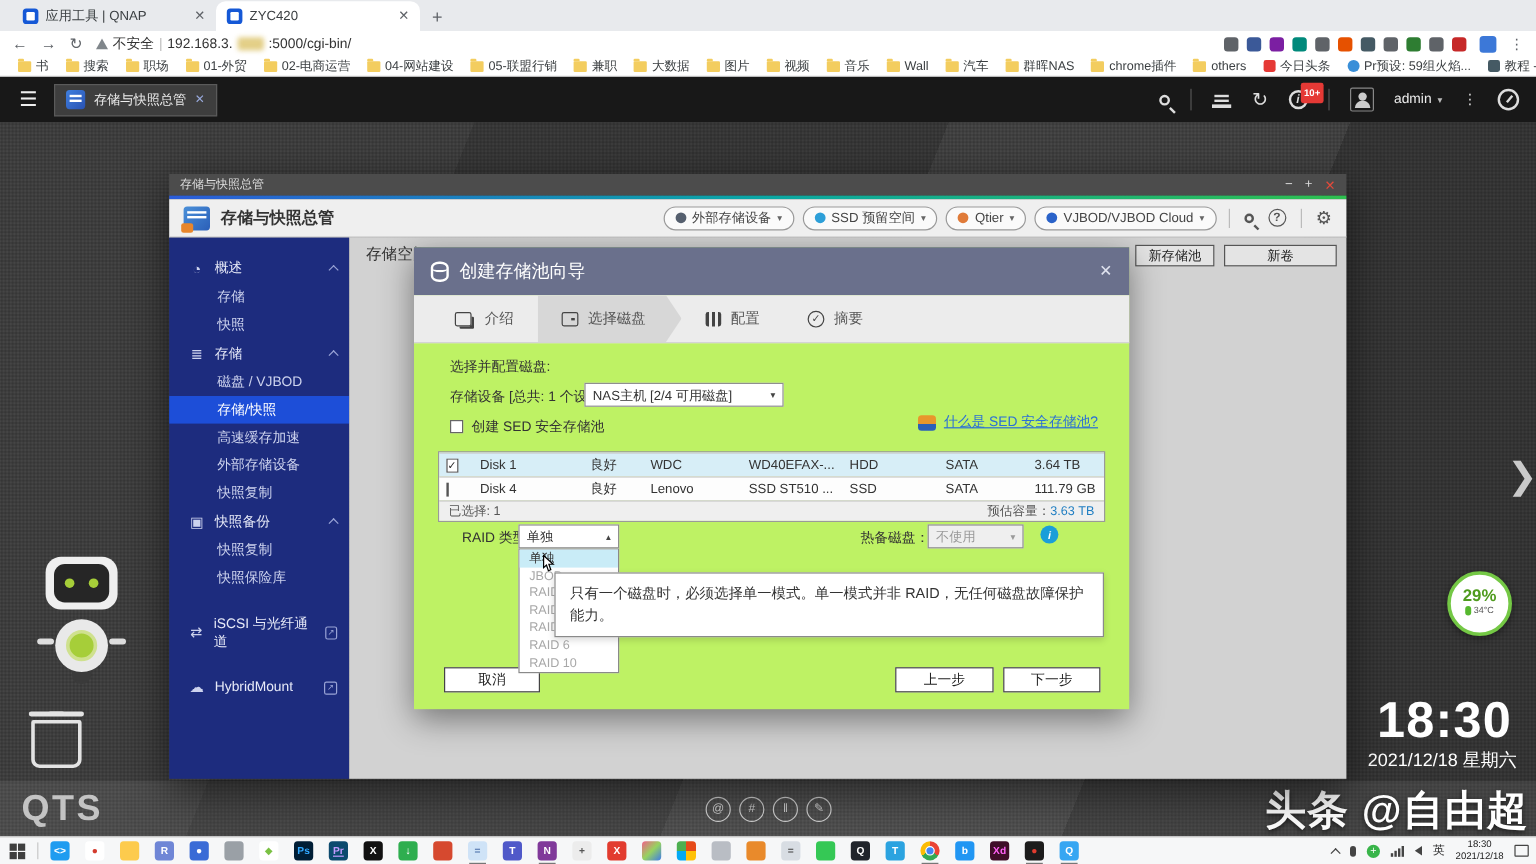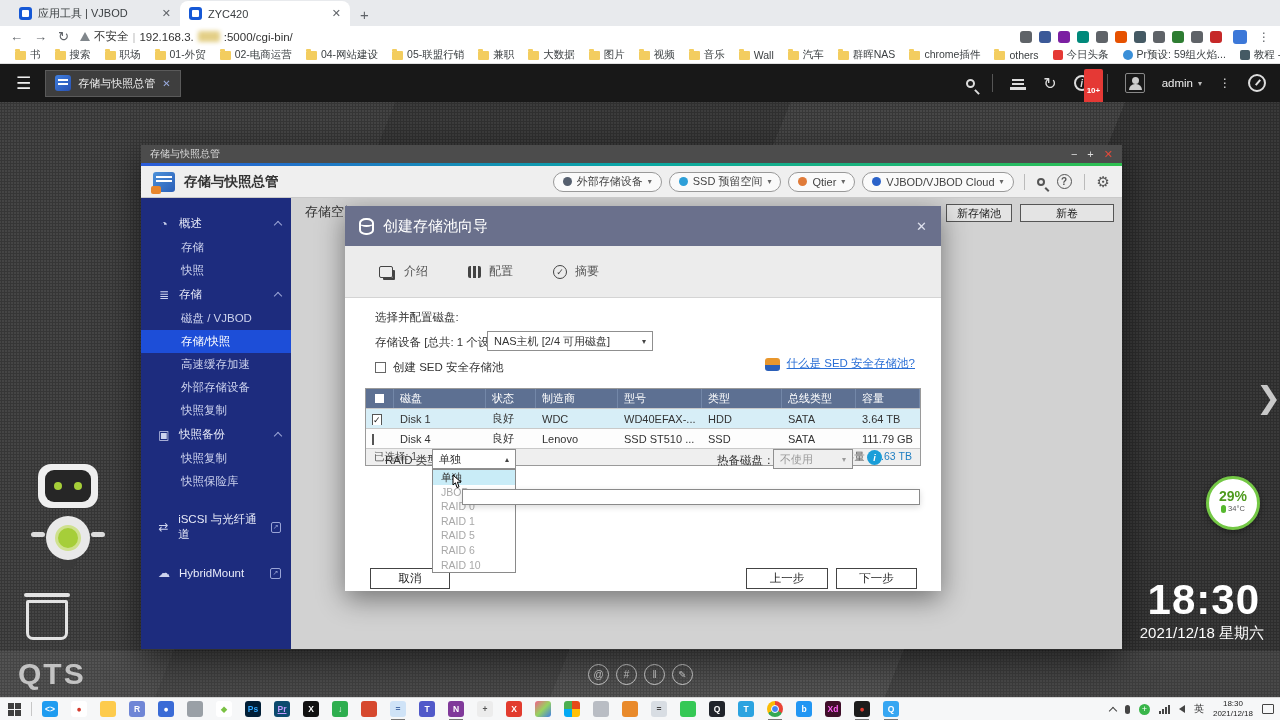--- a/index.html
+++ b/index.html
@@ -43,21 +43,21 @@
 .qtstab-close { color:#9ad; font-size:10px; }
 .qts-right { margin-left:auto; display:flex; align-items:center; gap:17px; padding-right:14px; }
 .mag { width:9px; height:9px; border:2px solid #ddd; border-radius:50%; position:relative; }
 .mag::after { content:""; position:absolute; left:8px; top:8px; width:2px; height:6px; background:#ddd; transform:rotate(-45deg); }
 .vdiv { width:1px; height:18px; background:#555; }
 .tray-stack { width:16px; height:13px; border-bottom:3px solid #ddd; position:relative; }
 .tray-stack::before { content:""; position:absolute; left:2px; top:2px; right:2px; height:2px; background:#ddd; box-shadow:0 4px 0 #ddd; }
 .sync-g { font-size:16px; color:#ddd; }
 .info-wrap { position:relative; }
 .info-c { width:16px; height:16px; border:2px solid #ddd; border-radius:50%; font-size:10px; display:flex; align-items:center; justify-content:center; color:#ddd; font-style:italic; font-weight:bold; }
-.badge { position:absolute; top:-6px; left:10px; background:#e53935; color:#fff; font-size:8px; font-weight:bold; padding:17px 3px; border-radius:2px; }
+.badge { position:absolute; top:-6px; left:10px; background:#e53935; color:#fff; font-size:8px; font-weight:bold; padding:4px 3px; border-radius:2px; }
 .user-box { width:20px; height:20px; border:1px solid #888; border-radius:2px; position:relative; }
 .user-box::before { content:""; position:absolute; left:6px; top:3px; width:7px; height:7px; border-radius:50%; background:#ccc; }
 .user-box::after { content:""; position:absolute; left:3px; bottom:2px; width:13px; height:6px; border-radius:6px 6px 0 0; background:#ccc; }
 .admin-lbl { font-size:11.5px; color:#eee; display:flex; gap:5px; align-items:center; }
 .caret-d { font-size:8px; color:#bbb; }
 .gauge-ic { width:18px; height:18px; border:2px solid #ddd; border-radius:50%; position:relative; }
 .gauge-ic::after { content:""; position:absolute; left:7px; top:3px; width:2px; height:7px; background:#ddd; transform:rotate(40deg); }
 
 
 .desktop { position:absolute; top:102px; left:0; width:1280px; height:595px;
@@ -126,26 +126,26 @@
 .sb-gap { height:14px; }
 .sb-link { display:flex; align-items:center; gap:8px; padding:5px 10px 5px 16px; color:#e7eaf8; }
 .extlink { margin-left:auto; width:11px; height:11px; border:1px solid #9aa4d6; border-radius:2px; font-size:7px; color:#9aa4d6; display:flex; align-items:center; justify-content:center; }
 
 
 .content { flex:1; background:#d2d2d2; position:relative; overflow:hidden; }
 .page-title-clip { position:absolute; left:14px; top:5px; width:46px; overflow:hidden; white-space:nowrap; font-size:13px; color:#333; }
 .ghost-btn { position:absolute; top:6px; height:18px; border:1px solid #555; background:#e4e4e4; font-size:11px; color:#222; display:flex; align-items:center; justify-content:center; font-family:inherit; }
 
 
-.dialog { position:absolute; left:54px; top:8px; width:596px; height:385px; background:#ffffff; box-shadow:0 8px 26px rgba(0,0,0,.45); }
+.dialog { position:absolute; left:54px; top:8px; width:596px; height:385px; background:#bef264; box-shadow:0 8px 26px rgba(0,0,0,.45); }
 .dlg-header { height:40px; background:#6a708c; color:#fff; display:flex; align-items:center; padding:0 14px; font-size:15px; }
 .cyl { width:15px; height:17px; border:2px solid #fff; border-radius:7px/5px; margin-right:9px; position:relative; }
 .cyl::before { content:""; position:absolute; left:-1px; right:-1px; top:1px; height:4px; border-bottom:2px solid #fff; border-radius:50%; }
 .dlg-close { margin-left:auto; font-size:13px; color:#dfe2ee; }
-.dlg-steps { height:52px; background:#ececec; display:flex; align-items:stretch; padding-left:14px; border-bottom:1px solid #d4d4d4;text-align:center; }
+.dlg-steps { height:40px; background:#ececec; display:flex; align-items:stretch; padding-left:14px; border-bottom:1px solid #d4d4d4;text-align:center; }
 .step { display:flex; align-items:center; gap:8px; padding:0 20px; font-size:12px; color:#555; }
 .step.active { background:#d7d7d7; clip-path:polygon(0 0,calc(100% - 13px) 0,100% 50%,calc(100% - 13px) 100%,0 100%); padding-right:30px; }
 .st-ic { width:14px; height:12px; border:1.5px solid #444; border-radius:2px; position:relative; flex:none; }
 .st-ic.pages { box-shadow:3px 3px 0 -1px #444; margin-right:3px; }
 .st-ic.drive::after { content:""; position:absolute; right:2px; top:4px; width:3px; height:2px; background:#444; }
 .st-ic.bars { border:none; background:linear-gradient(90deg,#444 0 3px,transparent 0 5px,#444 0 8px,transparent 0 10px,#444 0 13px); height:12px; width:13px; }
 .st-ic.check { border-radius:50%; width:14px; height:14px; font-size:9px; color:#444; display:flex; align-items:center; justify-content:center; font-weight:bold; }
 .dlg-body { position:relative; height:309px; font-size:11.5px; color:#333; }
 .lbl-sec { position:absolute; left:30px; top:12px; }
 .lbl-dev { position:absolute; left:30px; top:37px; }
@@ -217,21 +217,21 @@
 </head>
 <body>
 
 <div class="stage">
 
   <div class="browser">
     <div class="tabstrip">
       <div id="tabs" style="display:flex;align-items:flex-end;">
           <div class="tab">
             <span class="favicon"></span>
-            <span class="tab-title">应用工具 | VJBOD</span>
+            <span class="tab-title">应用工具 | QNAP</span>
             <span class="tab-close">✕</span>
           </div>
           <div class="tab active">
             <span class="favicon"></span>
             <span class="tab-title">ZYC420</span>
             <span class="tab-close">✕</span>
           </div>
         </div>
       <div class="newtab-btn">+</div>
     </div>
@@ -409,20 +409,21 @@
     <div class="clock-time">18:30</div>
     <div class="clock-date">2021/12/18 星期六</div>
     <div class="dockband">
       <span class="qts-logo">QTS</span>
       <span class="dock" id="dock">
           <span class="dock-ic">@</span>
           <span class="dock-ic">#</span>
           <span class="dock-ic">‖</span>
           <span class="dock-ic">✎</span>
         </span>
+      <span class="watermark">头条 @自由超</span>
     </div>
 
     <div class="win">
       <div class="win-titlebar">
         <span>存储与快照总管</span>
         <span class="win-controls">
           <span>−</span>
           <span>+</span>
           <span class="wc-close">✕</span>
         </span>
@@ -509,20 +510,24 @@
             <div class="dlg-header">
               <span class="cyl"></span>
               <span>创建存储池向导</span>
               <span class="dlg-close">✕</span>
             </div>
             <div class="dlg-steps" id="steps">
                 <div class="step">
                   <span class="st-ic pages"></span>
                   <span>介绍</span>
                 </div>
+                <div class="step active">
+                  <span class="st-ic drive"></span>
+                  <span>选择磁盘</span>
+                </div>
                 <div class="step">
                   <span class="st-ic bars"></span>
                   <span>配置</span>
                 </div>
                 <div class="step">
                   <span class="st-ic check">✓</span>
                   <span>摘要</span>
                 </div>
               </div>
             <div class="dlg-body">
@@ -535,32 +540,20 @@
               <div class="sed-row">
                 <span class="cb"></span>
                 <span>创建 SED 安全存储池</span>
               </div>
               <div class="sed-link">
                 <span class="sed-ico"></span>
                 <a href="#">什么是 SED 安全存储池?</a>
               </div>
 
               <div class="dtable">
-                <div class="trow thead" id="theadRow">
-                    <div>
-                      <span class="hcb"></span>
-                    </div>
-                    <div>磁盘</div>
-                    <div>状态</div>
-                    <div>制造商</div>
-                    <div>型号</div>
-                    <div>类型</div>
-                    <div>总线类型</div>
-                    <div>容量</div>
-                  </div>
                 <div id="tbodyRows">
                     <div class="trow tbody-r r-sel">
                       <div><span class="rcb">✓</span></div>
                       <div>Disk 1</div>
                       <div>良好</div>
                       <div>WDC</div>
                       <div>WD40EFAX-...</div>
                       <div>HDD</div>
                       <div>SATA</div>
                       <div>3.64 TB</div>
@@ -598,20 +591,21 @@
                   <div class="ddl-item on">单独</div>
                   <div class="ddl-item">JBOD</div>
                   <div class="ddl-item">RAID 0</div>
                   <div class="ddl-item">RAID 1</div>
                   <div class="ddl-item">RAID 5</div>
                   <div class="ddl-item">RAID 6</div>
                   <div class="ddl-item">RAID 10</div>
                 </div>
 
               <div class="tip">
+                <div>只有一个磁盘时，必须选择单一模式。单一模式并非 RAID，无任何磁盘故障保护能力。</div>
               </div>
 
               <div class="cursor">
                 <svg width="14" height="16" viewBox="0 0 14 16">
                     <path d="M4 1 v10 l2.4-2.2 1.6 4.8 2-0.8 -1.6-4.6 H12 Z" fill="#fff" stroke="#000" stroke-width="1"></path>
                   </svg>
               </div>
 
               <button class="dlg-btn btn-cancel">取消</button>
               <button class="dlg-btn btn-prev">上一步</button>

